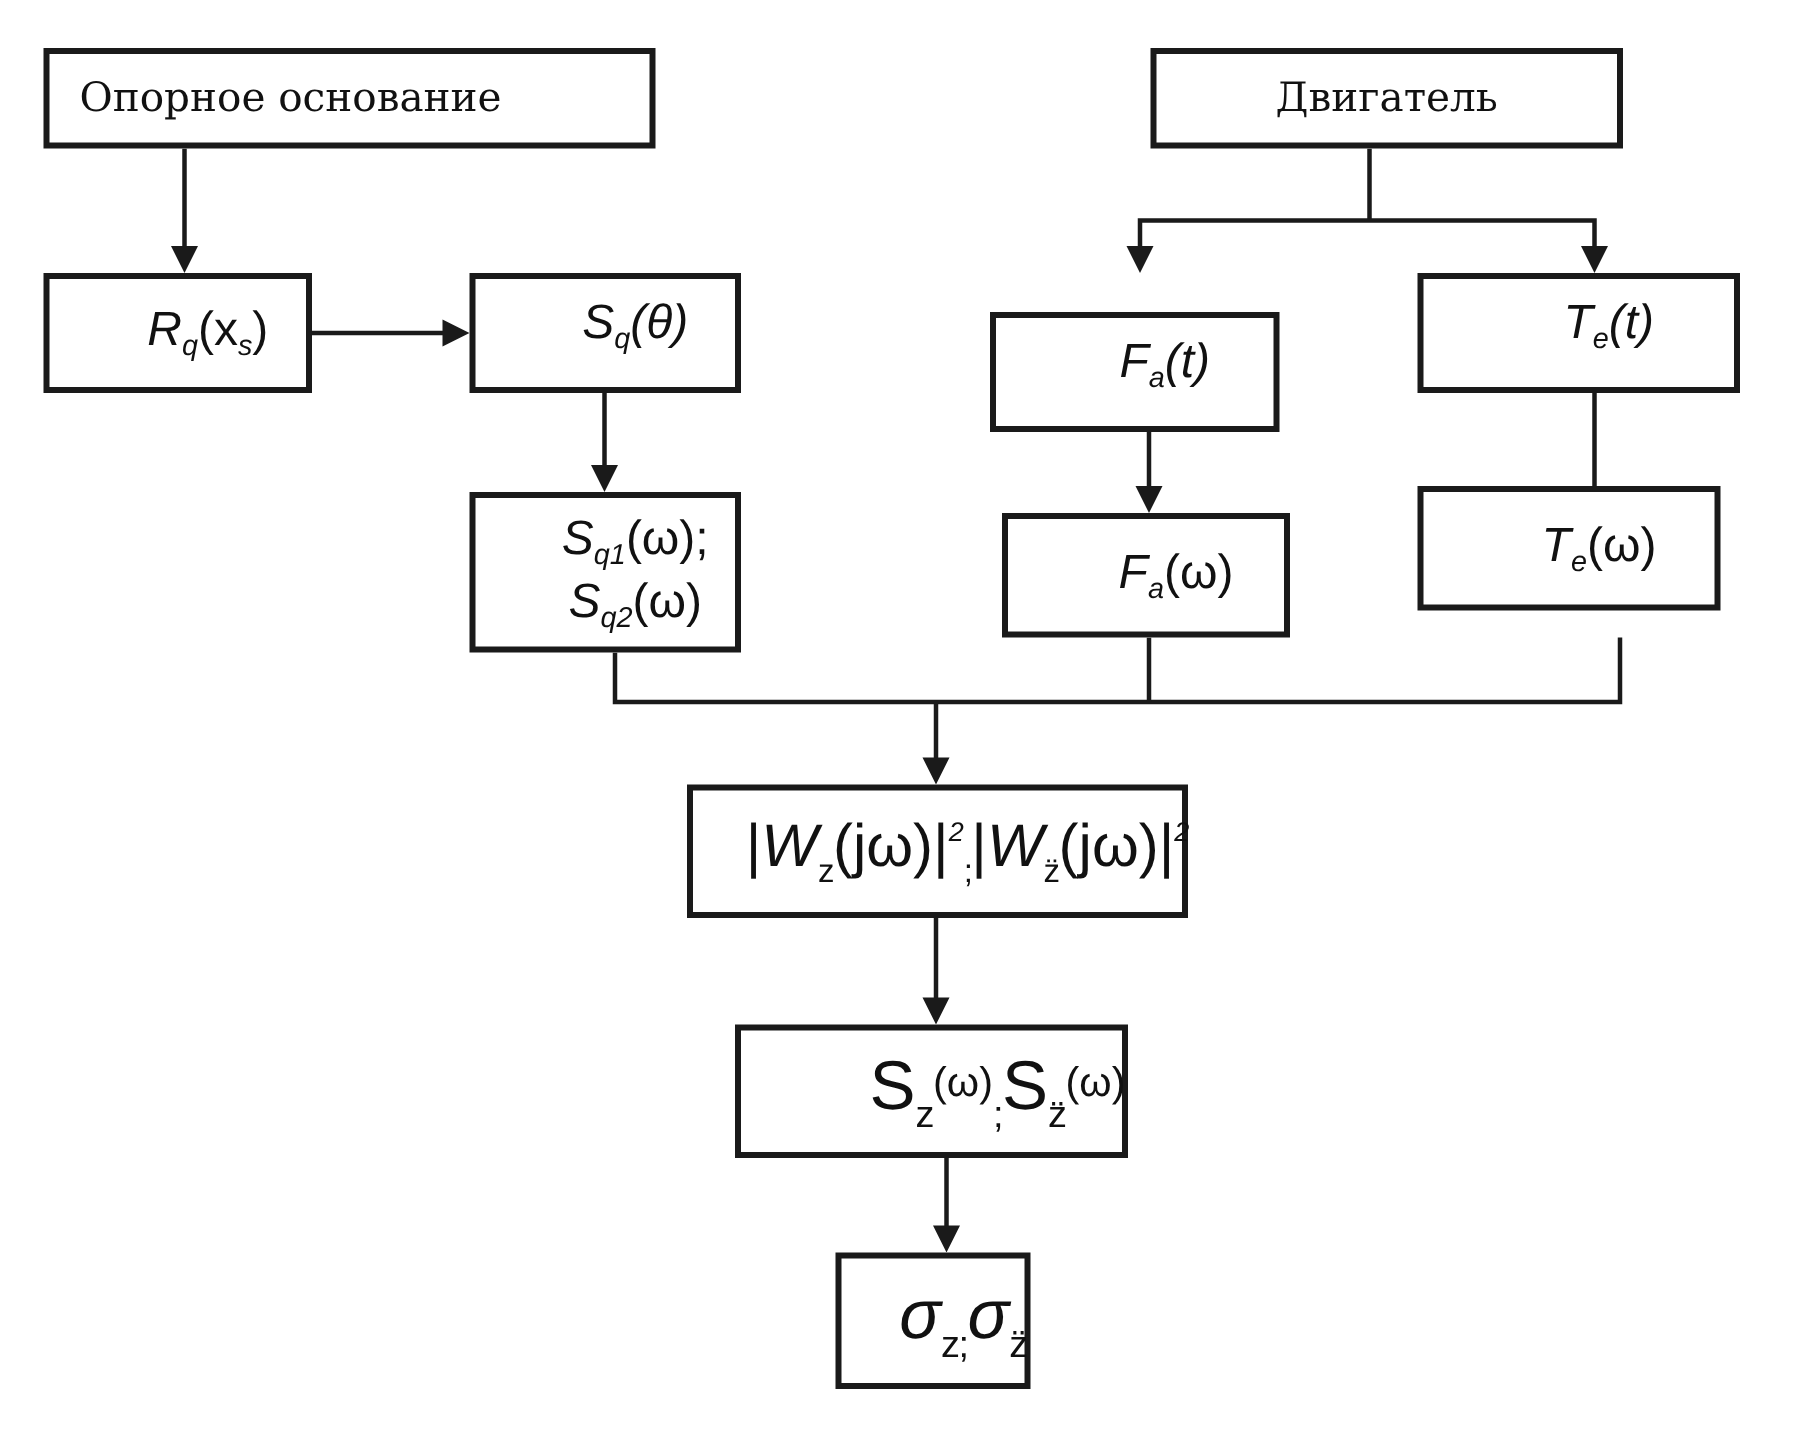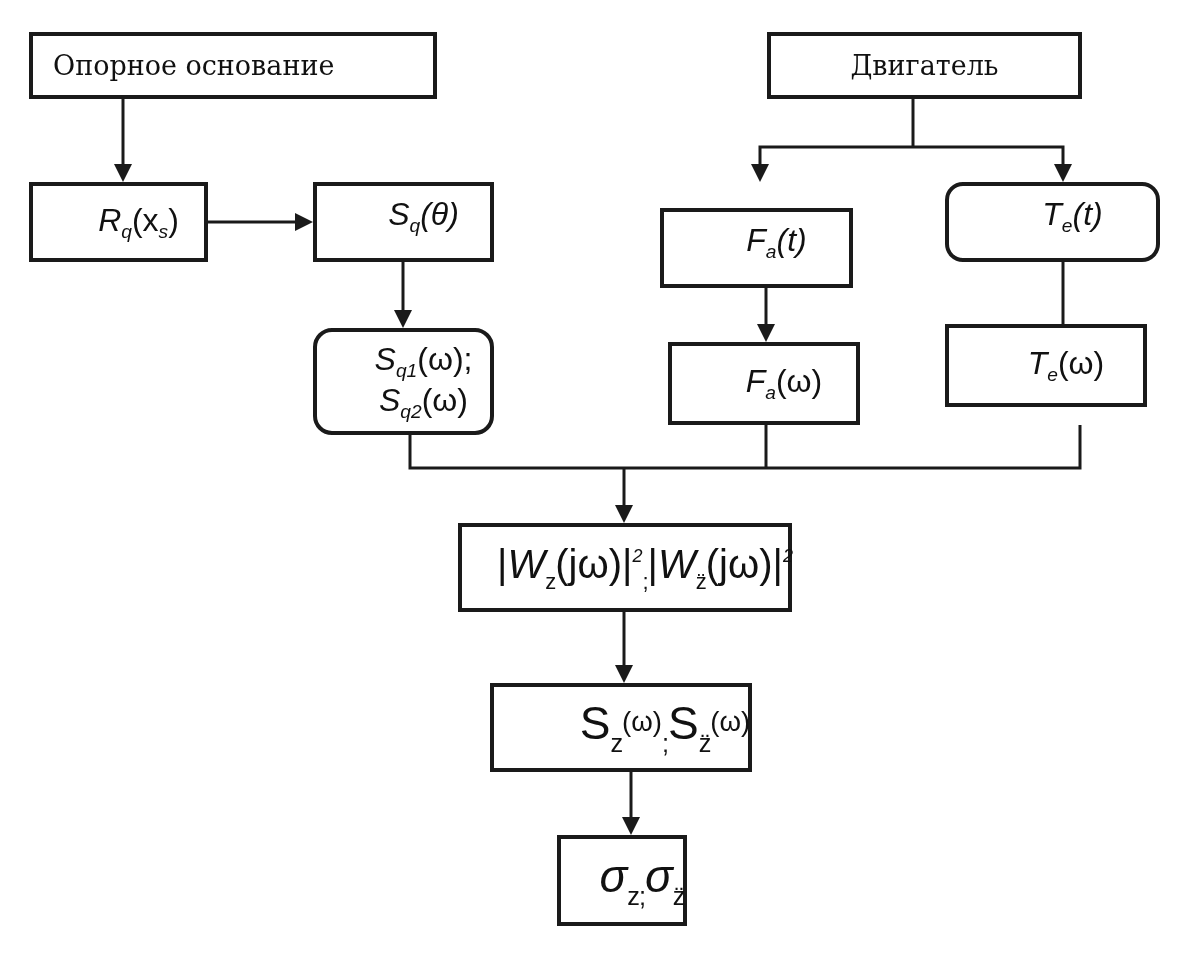--- a/index.html
+++ b/index.html
@@ -75,25 +75,25 @@
 </div>
 
 <div class="box math" style="left:313px; top:182px; width:181px; height:80px; align-items:flex-start; padding-top:10px;">
   <span><span>S</span><sub>q</sub><span>(θ)</span></span>
 </div>
 
 <div class="box math" style="left:660px; top:182px; width:193px; height:80px; align-items:flex-start; padding-top:10px;margin-top:26px;">
   <span><span>F</span><sub>a</sub><span>(t)</span></span>
 </div>
 
-<div class="box math" style="left:945px; top:182px; width:215px; height:80px; align-items:flex-start; padding-top:10px;border-radius:18px;">
+<div class="box math" style="left:945px; top:182px; width:215px; height:80px; align-items:flex-start; padding-top:10px;">
   <span><span>T</span><sub>e</sub><span>(t)</span></span>
 </div>
 
-<div class="box math" style="left:313px; top:328px; width:181px; height:107px; flex-direction:column;border-radius:19px;">
+<div class="box math" style="left:313px; top:328px; width:181px; height:107px; flex-direction:column;">
   <div><span>S</span><sub>q1</sub><span class="up">(ω);</span></div>
   <div><span>S</span><sub>q2</sub><span class="up">(ω)</span></div>
 </div>
 
 <div class="box math" style="left:668px; top:342px; width:192px; height:83px;">
   <span><span>F</span><sub>a</sub><span class="up">(ω)</span></span>
 </div>
 
 <div class="box math" style="left:945px; top:324px; width:202px; height:83px;">
   <span><span>T</span><sub>e</sub><span class="up">(ω)</span></span>

